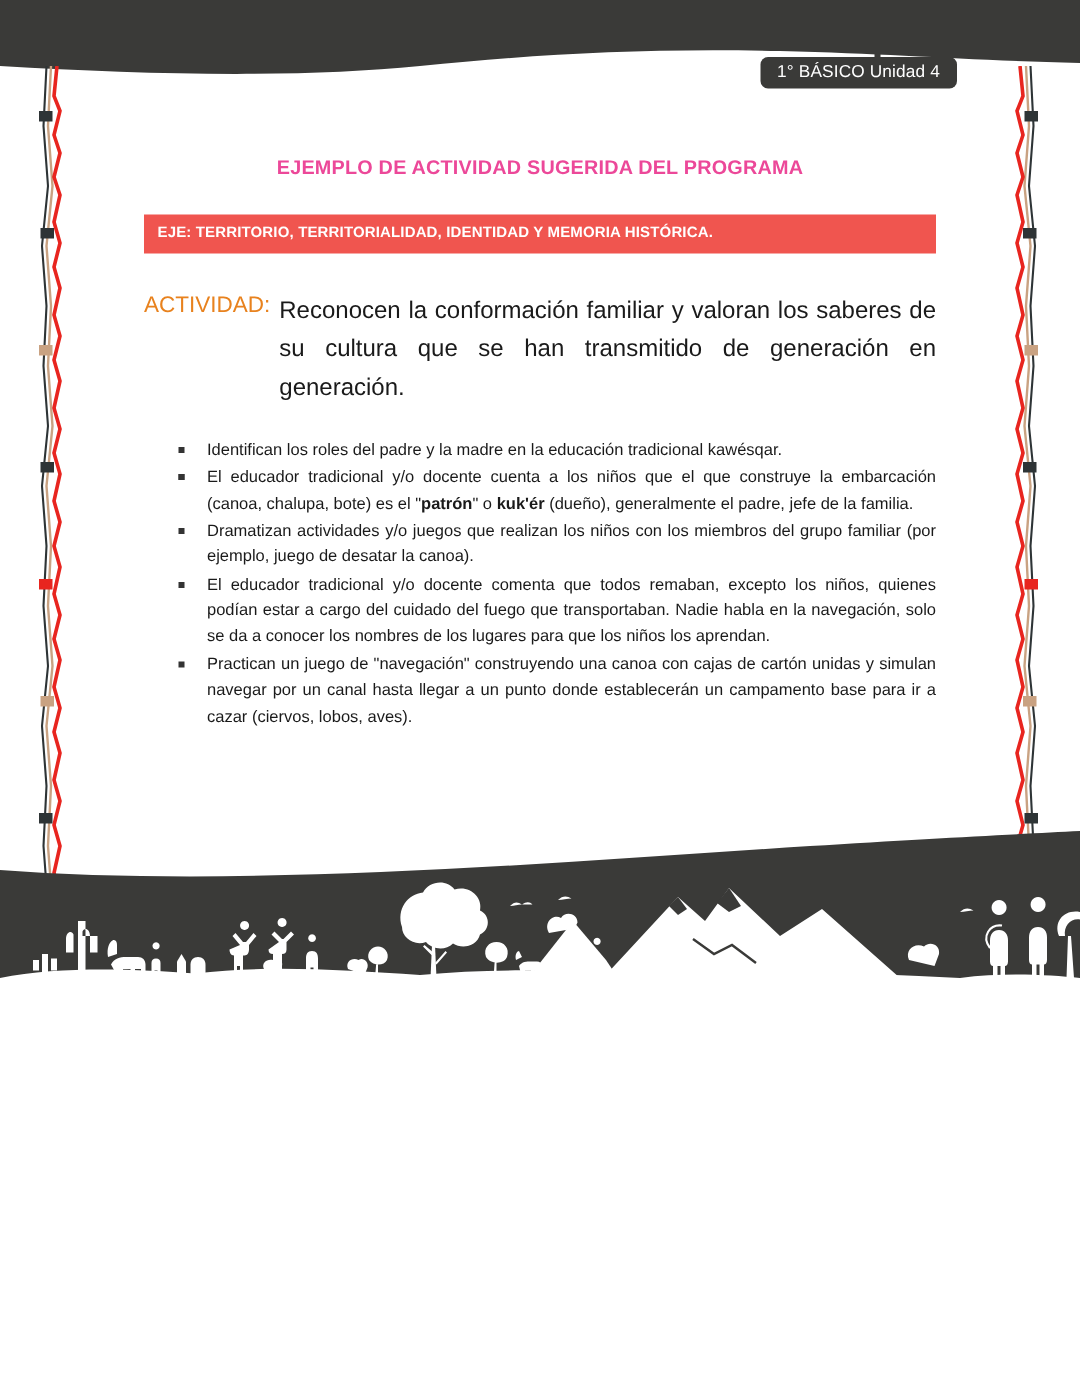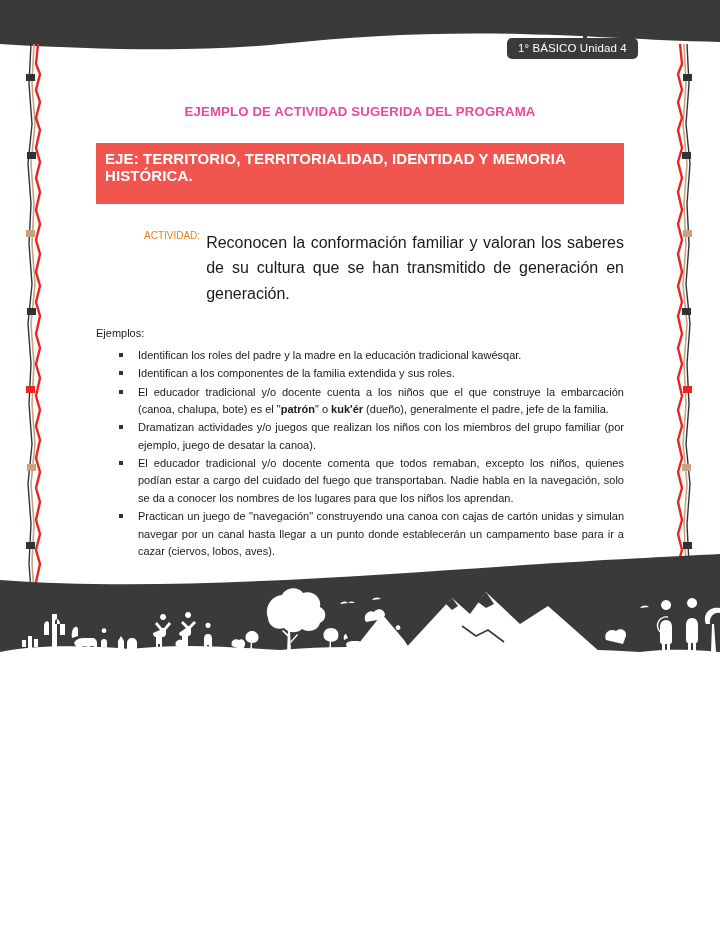--- a/index.html
+++ b/index.html
@@ -74,39 +74,38 @@
     text-align: center;
     font-size: 13.2px;
     font-weight: bold;
     color: #ec4899;
     letter-spacing: 0.15px;
     margin: 0 0 24px 0;
   }
   .eje-banner {
     background: #f0554f;
     color: #ffffff;
-    font-size: 15px;
+    font-size: 10px;
     font-weight: bold;
-    padding: 7px 9px 20px 9px;
+    padding: 7px 9px 8px 9px;
     letter-spacing: 0.1px;
     margin-bottom: 26px;
   }
 
   .activity-row {
     display: flex;
     align-items: flex-start;
     margin-bottom: 21px;
   }
   .activity-label {
     color: #e8821e;
-    font-size: 10px;
+    font-size: 15px;
     flex: 0 0 auto;
     padding-right: 6px;
     white-space: nowrap;
-    margin-left: 48px;
   }
   .activity-text {
     font-size: 16px;
     color: #1a1a1a;
     line-height: 1.58;
     text-align: justify;
     flex: 1 1 auto;
   }
 
   .examples-label {
@@ -201,25 +200,24 @@
 
     <div class="doc-title">EJEMPLO DE ACTIVIDAD SUGERIDA DEL PROGRAMA</div>
 
     <div class="eje-banner">EJE: TERRITORIO, TERRITORIALIDAD, IDENTIDAD Y MEMORIA HISTÓRICA.</div>
 
     <div class="activity-row">
       <span class="activity-label">ACTIVIDAD:</span>
       <span class="activity-text">Reconocen la conformación familiar y valoran los saberes de su cultura que se han transmitido de generación en generación.</span>
     </div>
 
-    <div class="examples-label">Ejemplos:</div>
 
     <ul class="examples">
         <li><span class="sq"></span><span><span>Identifican los roles del padre y la madre en la educación tradicional kawésqar.</span></span></li>
-        <li><span class="sq"></span><span><span>Identifican a los componentes de la familia extendida y sus roles.</span></span></li>
+        <li><span class="sq"></span></li>
         <li><span class="sq"></span><span><span>El educador tradicional y/o docente cuenta a los niños que el que construye la embarcación (canoa, chalupa, bote) es el "</span><b>patrón</b><span>" o </span><b>kuk'ér</b><span> (dueño), generalmente el padre, jefe de la familia.</span></span></li>
         <li><span class="sq"></span><span><span>Dramatizan actividades y/o juegos que realizan los niños con los miembros del grupo familiar (por ejemplo, juego de desatar la canoa).</span></span></li>
         <li><span class="sq"></span><span><span>El educador tradicional y/o docente comenta que todos remaban, excepto los niños, quienes podían estar a cargo del cuidado del fuego que transportaban. Nadie habla en la navegación, solo se da a conocer los nombres de los lugares para que los niños los aprendan.</span></span></li>
         <li><span class="sq"></span><span><span>Practican un juego de "navegación" construyendo una canoa con cajas de cartón unidas y simulan navegar por un canal hasta llegar a un punto donde establecerán un campamento base para ir a cazar (ciervos, lobos, aves).</span></span></li>
       </ul>
 
   </div>
 
   <svg class="bottom-scene" viewBox="0 0 720 112" preserveAspectRatio="none">
     <path d="M0,32 C160,44 360,28 540,16 C620,11 680,8 720,6 L720,112 L0,112 Z" fill="#3a3a38"></path>

